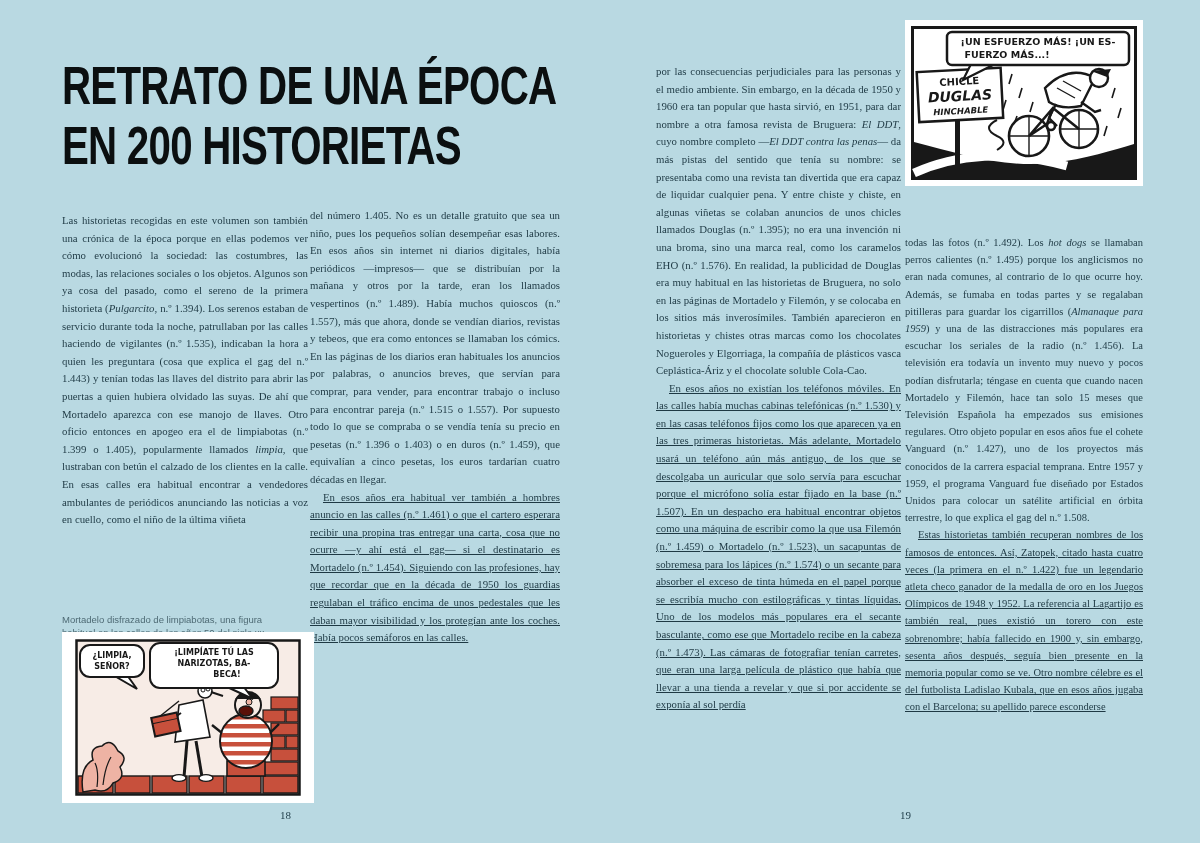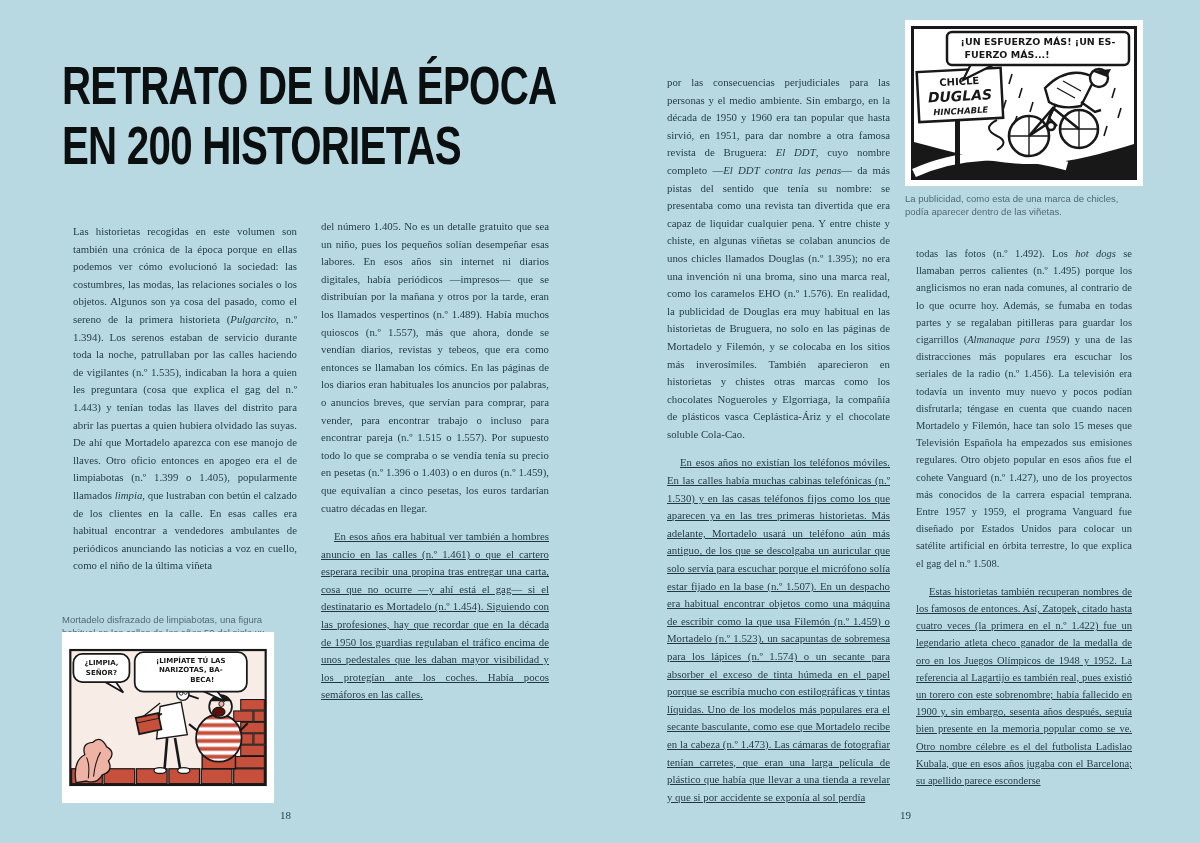--- a/index.html
+++ b/index.html
@@ -21,41 +21,41 @@
     transform:scaleX(0.76);
     transform-origin:0 0;
     white-space:nowrap;
   }
   .col{
     position:absolute;
     font-size:10.8px;line-height:17.6px;
     text-align:justify;
     overflow:hidden;
   }
-  .para{margin:11px;}
+  .para{margin:0;}
   .para.indent{text-indent:13px;text-decoration:underline;}
   .para em{font-style:italic;}
   .caption{
     position:absolute;
     font-family:"Liberation Sans", sans-serif;
     font-size:9.5px;line-height:12.5px;
     color:#4e6a74;
   }
   .pagenum{
     position:absolute;
     font-size:11px;
     color:#24424e;
   }
   .comic{
     position:absolute;
     background:#ffffff;
     box-sizing:border-box;
   }
   .comic svg{display:block;width:100%;height:100%;}
-  .comic-left{left:62px;top:632px;width:212px;height:171px;padding:7px;text-align:right;}
+  .comic-left{left:62px;top:632px;width:252px;height:171px;padding:7px;text-align:right;}
   .comic-right{left:905px;top:20px;width:238px;height:166px;padding:6px;}
   .cap-left{left:62px;top:601px;width:232px;margin-top:13px;}
   .cap-right{left:905px;top:193px;width:232px;}
   .col-l1{left:62px;top:212px;width:246px;max-height:388px;}
   .col-l2{left:310px;top:207px;width:250px;max-height:604px;}
   .col-r1{left:656px;top:63px;width:245px;max-height:758px;}
   .col-r2{left:905px;top:234px;width:238px;max-height:592px;font-size:10.5px;line-height:17.2px;}
   .pn-18{left:280px;top:809px;}
   .pn-19{left:900px;top:809px;}
   .comic-text{font-family:"DejaVu Sans", sans-serif;font-weight:bold;fill:#181818;}
@@ -210,21 +210,20 @@
 
       <g>
         <polygon points="84,38 52,54 60,38" fill="#ffffff" stroke="#181818" stroke-width="2.2"></polygon>
         <rect x="36" y="6" width="182" height="33" rx="5" fill="#ffffff" stroke="#181818" stroke-width="2.5"></rect>
         <text class="comic-text" x="127" y="19" font-size="9.5" text-anchor="middle">¡UN ESFUERZO MÁS! ¡UN ES-</text>
         <text class="comic-text" x="96" y="32" font-size="9.5" text-anchor="middle">FUERZO MÁS...!</text>
       </g>
     </svg>
   </div>
 
-  <div class="caption cap-right">La publicidad, como esta de una marca de chicles, podía aparecer dentro de las viñetas.</div>
 
   <div class="col col-r1">
       <p class="para"><span>por las consecuencias perjudiciales para las personas y el medio ambiente. Sin embargo, en la década de 1950 y 1960 era tan popular que hasta sirvió, en 1951, para dar nombre a otra famosa revista de Bruguera: </span><em>El DDT</em><span>, cuyo nombre completo —</span><em>El DDT contra las penas</em><span>— da más pistas del sentido que tenía su nombre: se presentaba como una revista tan divertida que era capaz de liquidar cualquier pena. Y entre chiste y chiste, en algunas viñetas se colaban anuncios de unos chicles llamados Douglas (n.º 1.395); no era una invención ni una broma, sino una marca real, como los caramelos EHO (n.º 1.576). En realidad, la publicidad de Douglas era muy habitual en las historietas de Bruguera, no solo en las páginas de Mortadelo y Filemón, y se colocaba en los sitios más inverosímiles. También aparecieron en historietas y chistes otras marcas como los chocolates Nogueroles y Elgorriaga, la compañía de plásticos vasca Ceplástica-Áriz y el chocolate soluble Cola-Cao.</span></p>
       <p class="para indent"><span>En esos años no existían los teléfonos móviles. En las calles había muchas cabinas telefónicas (n.º 1.530) y en las casas teléfonos fijos como los que aparecen ya en las tres primeras historietas. Más adelante, Mortadelo usará un teléfono aún más antiguo, de los que se descolgaba un auricular que solo servía para escuchar porque el micrófono solía estar fijado en la base (n.º 1.507). En un despacho era habitual encontrar objetos como una máquina de escribir como la que usa Filemón (n.º 1.459) o Mortadelo (n.º 1.523), un sacapuntas de sobremesa para los lápices (n.º 1.574) o un secante para absorber el exceso de tinta húmeda en el papel porque se escribía mucho con estilográficas y tintas líquidas. Uno de los modelos más populares era el secante basculante, como ese que Mortadelo recibe en la cabeza (n.º 1.473). Las cámaras de fotografiar tenían carretes, que eran una larga película de plástico que había que llevar a una tienda a revelar y que si por accidente se exponía al sol perdía</span></p>
     </div>
   <div class="col col-r2">
       <p class="para"><span>todas las fotos (n.º 1.492). Los </span><em>hot dogs</em><span> se llamaban perros calientes (n.º 1.495) porque los anglicismos no eran nada comunes, al contrario de lo que ocurre hoy. Además, se fumaba en todas partes y se regalaban pitilleras para guardar los cigarrillos (</span><em>Almanaque para 1959</em><span>) y una de las distracciones más populares era escuchar los seriales de la radio (n.º 1.456). La televisión era todavía un invento muy nuevo y pocos podían disfrutarla; téngase en cuenta que cuando nacen Mortadelo y Filemón, hace tan solo 15 meses que Televisión Española ha empezados sus emisiones regulares. Otro objeto popular en esos años fue el cohete Vanguard (n.º 1.427), uno de los proyectos más conocidos de la carrera espacial temprana. Entre 1957 y 1959, el programa Vanguard fue diseñado por Estados Unidos para colocar un satélite artificial en órbita terrestre, lo que explica el gag del n.º 1.508.</span></p>
       <p class="para indent"><span>Estas historietas también recuperan nombres de los famosos de entonces. Así, Zatopek, citado hasta cuatro veces (la primera en el n.º 1.422) fue un legendario atleta checo ganador de la medalla de oro en los Juegos Olímpicos de 1948 y 1952. La referencia al Lagartijo es también real, pues existió un torero con este sobrenombre; había fallecido en 1900 y, sin embargo, sesenta años después, seguía bien presente en la memoria popular como se ve. Otro nombre célebre es el del futbolista Ladislao Kubala, que en esos años jugaba con el Barcelona; su apellido parece esconderse</span></p>
     </div>
 

